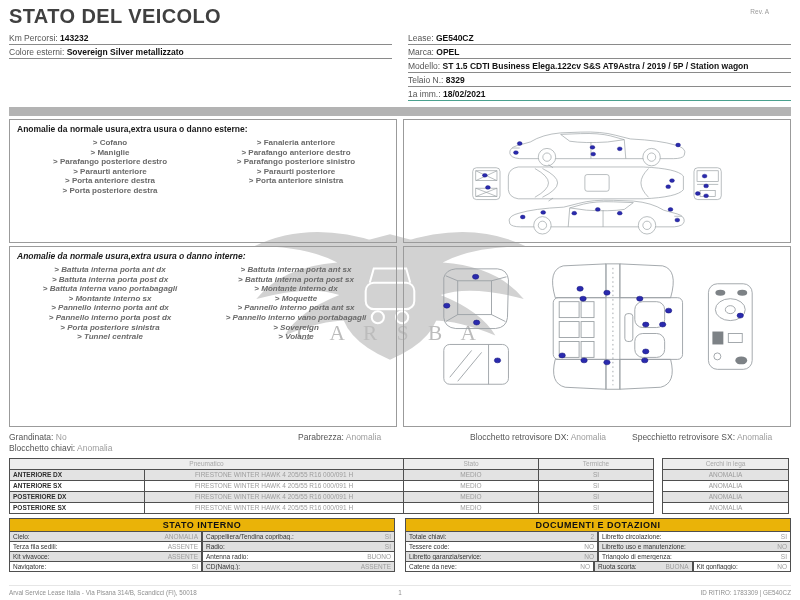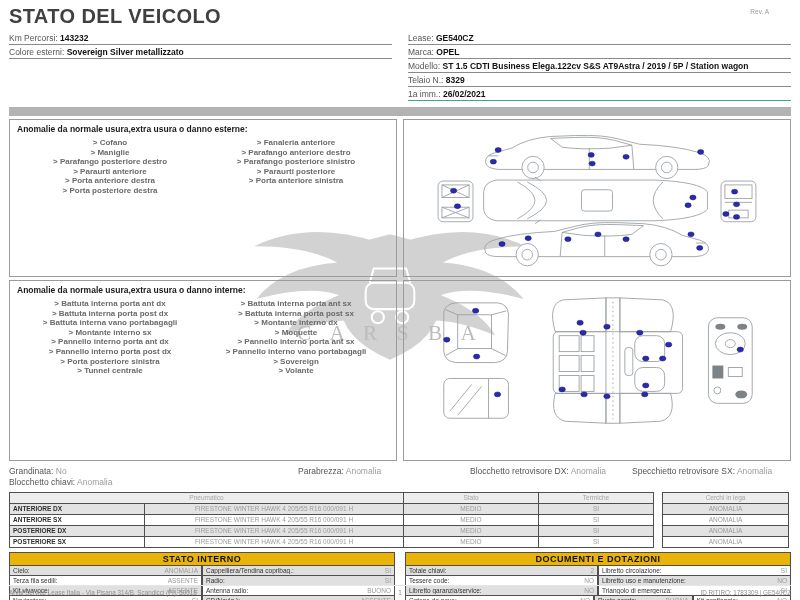--- a/index.html
+++ b/index.html
@@ -12,21 +12,21 @@
   .info-wrap{display:flex;gap:16px;margin-top:3px;}
   .info-col{flex:1;min-width:0;}
   .info-row{border-bottom:1px solid #8a8a8a;padding:2px 0 1px;font-size:8.5px;color:#555;line-height:10px;}
   .info-row .val{color:#111;font-weight:bold;}
   .info-row.accent{border-bottom:1.6px solid #49a08e;}
   .band{height:9px;background:#b3b3b3;margin-top:6px;}
   .section-row{display:flex;gap:6px;margin-top:3px;}
   .panel{border:1px solid #9b9b9b;background:transparent;box-sizing:border-box;}
   .list-panel{width:calc(50% - 3px);padding:4px 7px;}
   .diagram-panel{width:calc(50% - 3px);position:relative;}
-  .ext-h{height:158px;} .int-h{height:181px;}
+  .ext-h{height:124px;} .int-h{height:181px;font-style:italic;}
   .anom-title{font-weight:bold;font-size:8.5px;color:#1a1a1a;margin-bottom:4px;}
   .cols{display:flex;text-align:center;}
   .cols ul{margin:0;padding:0;width:50%;list-style:none;}
   .cols li{font-size:8px;font-weight:bold;color:#6a6a6a;line-height:9.6px;}
   .cols li::before{content:"> ";}
   .diagram-panel svg{width:100%;height:100%;display:block;}
   .draw path,.draw rect,.draw line,.draw circle,.draw ellipse{fill:none;stroke:#9aa0a4;stroke-width:.9;}
   .draw .fill{fill:#7d8286;stroke:none;}
   .draw .wheel{fill:#fff;}
   .dot{fill:#2A2AAE;stroke:#14147a;stroke-width:.5;}
@@ -87,21 +87,21 @@
   <div class="info-wrap">
     <div class="info-col" id="info-left">
         <div class="info-row"><span class="lbl">Km Percorsi: </span><span class="val">143232</span></div>
         <div class="info-row"><span class="lbl">Colore esterni: </span><span class="val">Sovereign Silver metallizzato</span></div>
       </div>
     <div class="info-col" id="info-right">
         <div class="info-row"><span class="lbl">Lease: </span><span class="val">GE540CZ</span></div>
         <div class="info-row"><span class="lbl">Marca: </span><span class="val">OPEL</span></div>
         <div class="info-row"><span class="lbl">Modello: </span><span class="val">ST 1.5 CDTI Business Elega.122cv S&amp;S AT9Astra / 2019 / 5P / Station wagon</span></div>
         <div class="info-row"><span class="lbl">Telaio N.: </span><span class="val">8329</span></div>
-        <div class="info-row accent"><span class="lbl">1a imm.: </span><span class="val">26/02/2021</span></div>
+        <div class="info-row accent"><span class="lbl">1a imm.: </span><span class="val">18/02/2021</span></div>
       </div>
   </div>
 
   <div class="band"></div>
 
   <div class="section-row">
     <div class="panel list-panel ext-h">
       <div class="anom-title">Anomalie da normale usura,extra usura o danno esterne:</div>
       <div class="cols">
         <ul id="ext-left">

